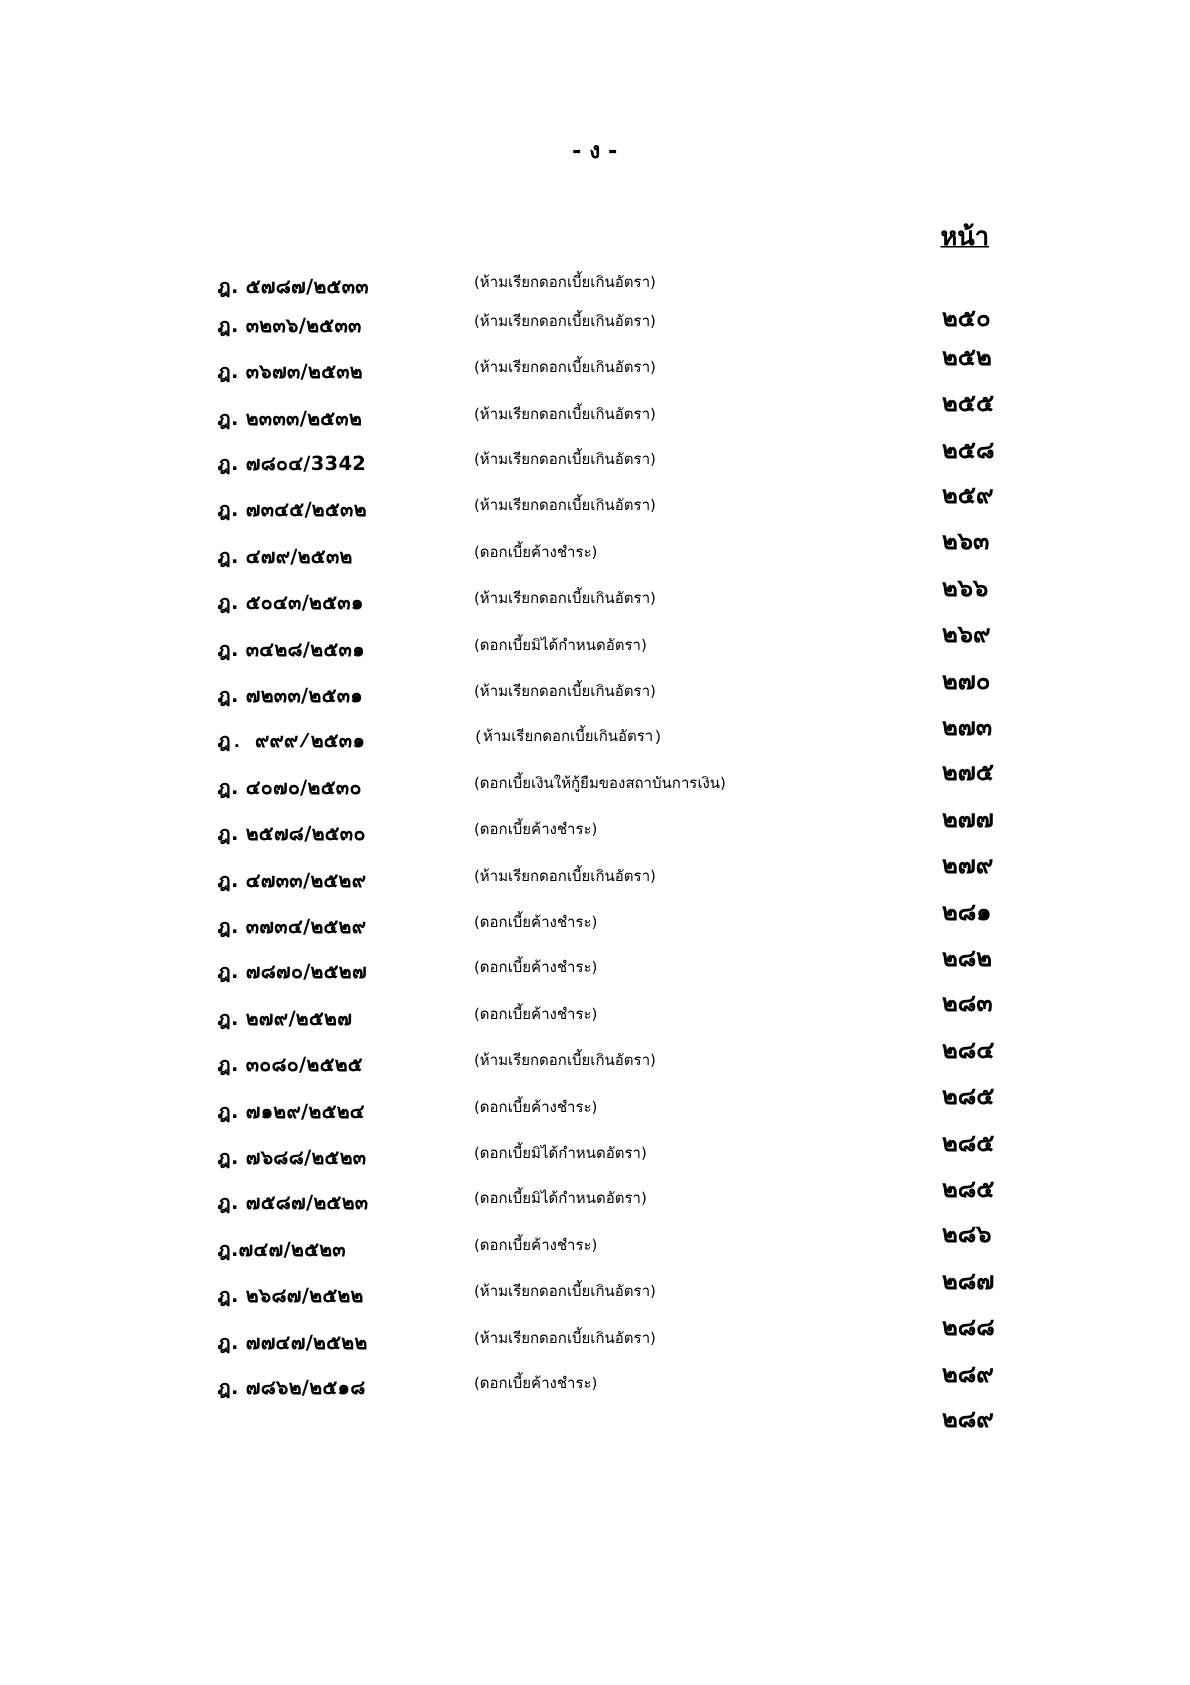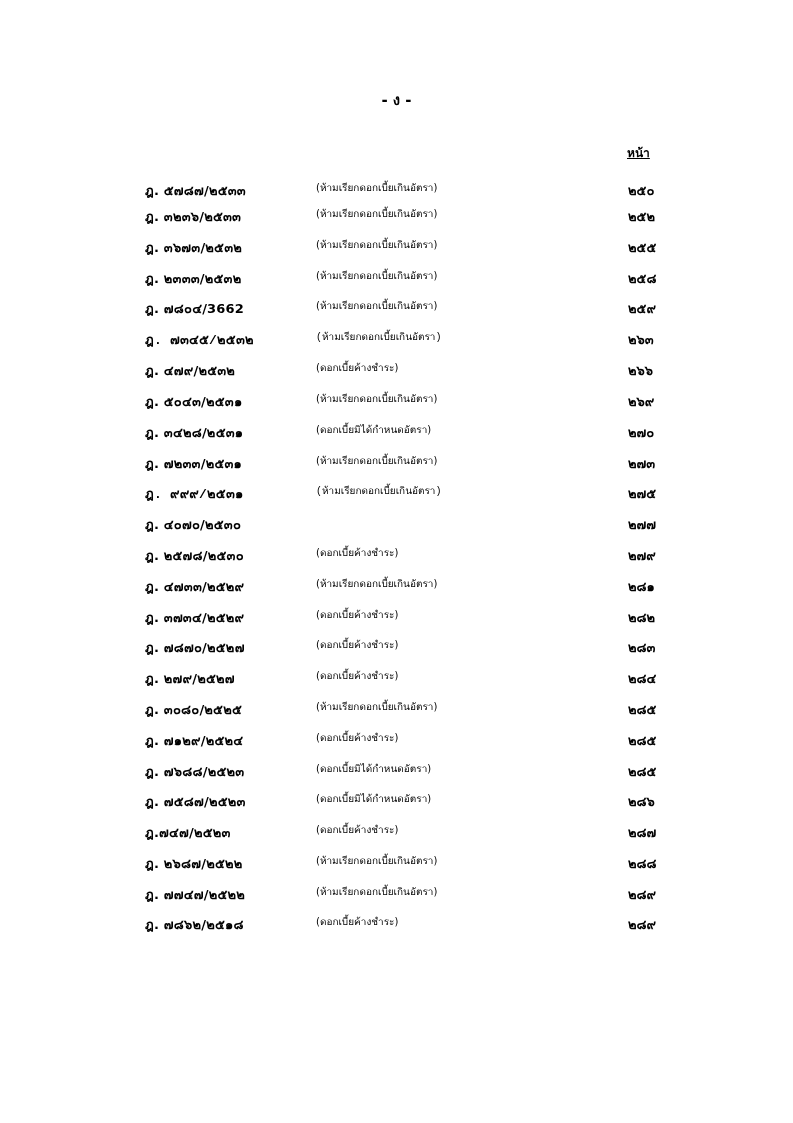--- a/index.html
+++ b/index.html
@@ -21,21 +21,21 @@
       left: 0;
       width: 793px;
       text-align: center;
       font-size: 15px;
       font-weight: bold;
     }
     .page-col-header {
       position: absolute;
       top: 143px;
       left: 627px;
-      font-size: 12px;
+      font-size: 17px;
       font-weight: bold;
       text-decoration: underline;
     }
     .rows {
       position: absolute;
       top: 0;
       left: 0;
       width: 793px;
     }
     .row {
@@ -54,23 +54,24 @@
     }
     .desc {
       position: absolute;
       left: 316px;
       font-size: 10px;
       white-space: nowrap;
     }
     .page {
       position: absolute;
       left: 628px;
-      font-size: 13px;
+      font-size: 16px;
       font-weight: bold;
       white-space: nowrap;
+      margin-top: 19px;
     }
   </style>
 </head>
 <body>
 
 <div class="page-marker">- ง -</div>
 <div class="page-col-header">หน้า</div>
 
 <div class="rows" id="rows">
     <div class="row" style="top: 180px;">
@@ -87,25 +88,25 @@
       <span class="ref">ฎ. ๓๖๗๓/๒๕๓๒</span>
       <span class="desc">(ห้ามเรียกดอกเบี้ยเกินอัตรา)</span>
       <span class="page">๒๕๕</span>
     </div>
     <div class="row" style="top: 268px; padding-left: 20px;">
       <span class="ref">ฎ. ๒๓๓๓/๒๕๓๒</span>
       <span class="desc">(ห้ามเรียกดอกเบี้ยเกินอัตรา)</span>
       <span class="page">๒๕๘</span>
     </div>
     <div class="row" style="top: 298px;">
-      <span class="ref">ฎ. ๗๘๐๔/3662</span>
+      <span class="ref">ฎ. ๗๘๐๔/3342</span>
       <span class="desc">(ห้ามเรียกดอกเบี้ยเกินอัตรา)</span>
       <span class="page">๒๕๙</span>
     </div>
-    <div class="row" style="top: 329px; font-family: Liberation Mono, monospace;">
+    <div class="row" style="top: 329px;">
       <span class="ref">ฎ. ๗๓๔๕/๒๕๓๒</span>
       <span class="desc">(ห้ามเรียกดอกเบี้ยเกินอัตรา)</span>
       <span class="page">๒๖๓</span>
     </div>
     <div class="row" style="top: 360px;">
       <span class="ref">ฎ. ๔๗๙/๒๕๓๒</span>
       <span class="desc">(ดอกเบี้ยค้างชำระ)</span>
       <span class="page">๒๖๖</span>
     </div>
     <div class="row" style="top: 391px; padding-left: 35px;">
@@ -123,20 +124,21 @@
       <span class="desc">(ห้ามเรียกดอกเบี้ยเกินอัตรา)</span>
       <span class="page">๒๗๓</span>
     </div>
     <div class="row" style="top: 483px; font-family: Liberation Mono, monospace;">
       <span class="ref">ฎ. ๙๙๙/๒๕๓๑</span>
       <span class="desc">(ห้ามเรียกดอกเบี้ยเกินอัตรา)</span>
       <span class="page">๒๗๕</span>
     </div>
     <div class="row" style="top: 514px;">
       <span class="ref">ฎ. ๔๐๗๐/๒๕๓๐</span>
+      <span class="desc">(ดอกเบี้ยเงินให้กู้ยืมของสถาบันการเงิน)</span>
       <span class="page">๒๗๗</span>
     </div>
     <div class="row" style="top: 545px;">
       <span class="ref">ฎ. ๒๕๗๘/๒๕๓๐</span>
       <span class="desc">(ดอกเบี้ยค้างชำระ)</span>
       <span class="page">๒๗๙</span>
     </div>
     <div class="row" style="top: 576px;">
       <span class="ref">ฎ. ๔๗๓๓/๒๕๒๙</span>
       <span class="desc">(ห้ามเรียกดอกเบี้ยเกินอัตรา)</span>

